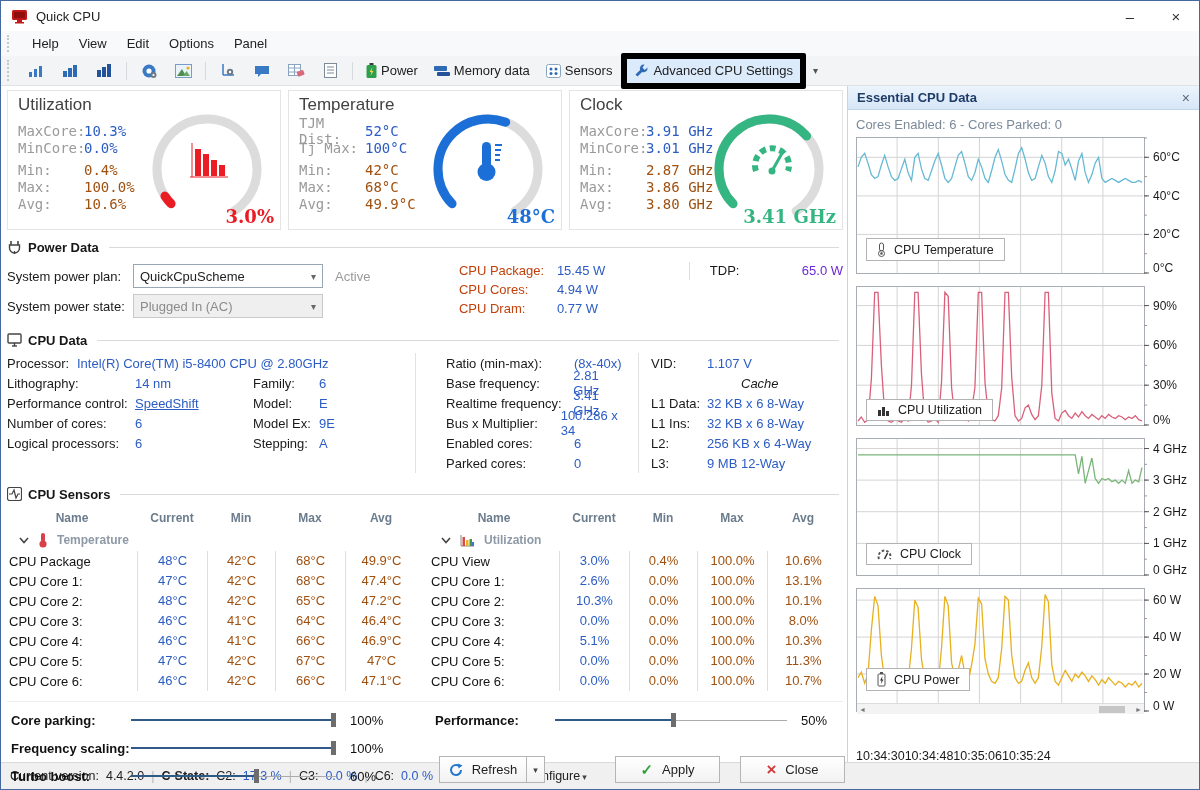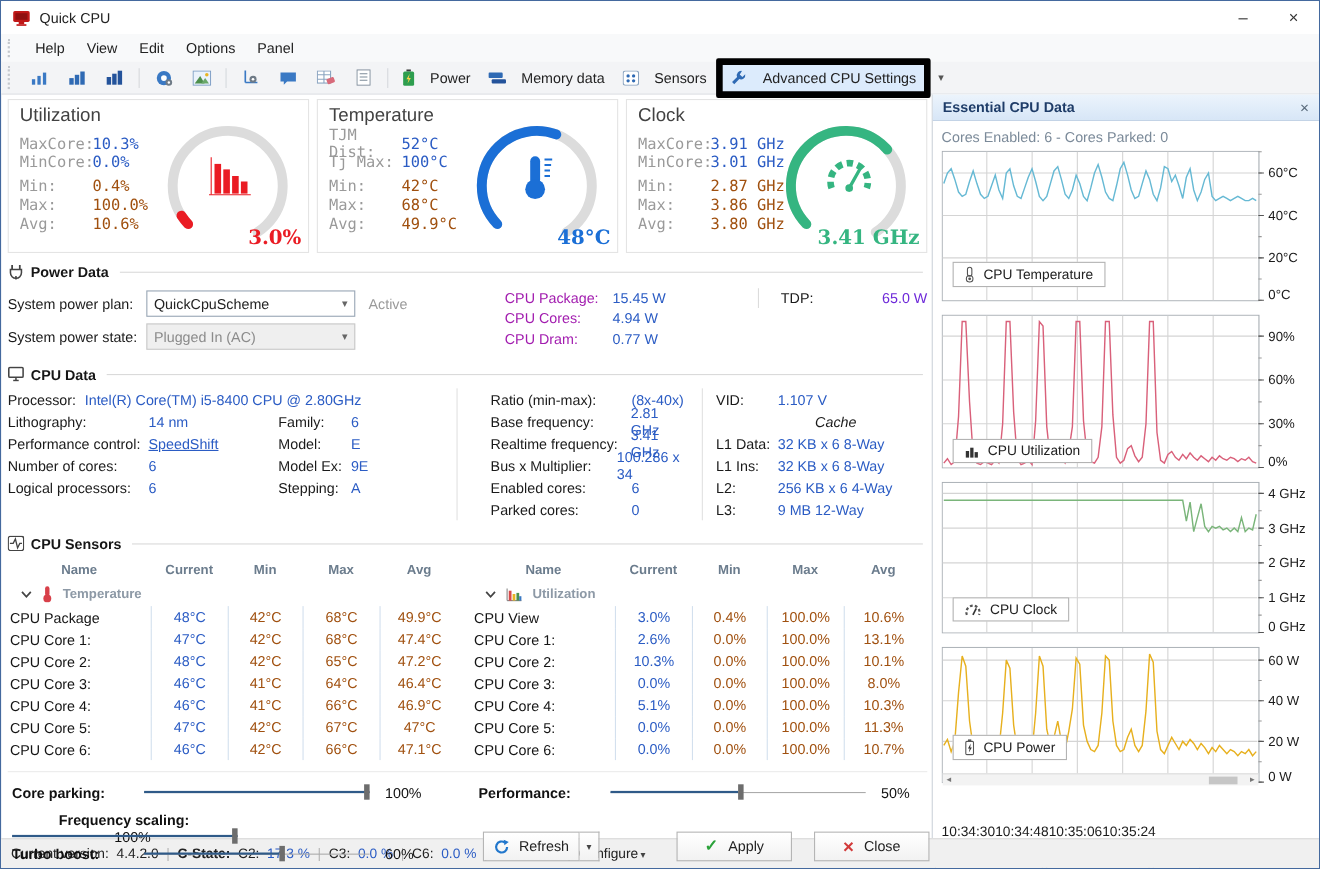--- a/index.html
+++ b/index.html
@@ -9,21 +9,21 @@
   .titlebar{height:30px;display:flex;align-items:center;padding-left:10px;background:#fff;flex:0 0 auto;}
   .titlebar .ttl{margin-left:8px;font-size:13px;color:#222;}
   .tb-spacer{flex:1;}
   .wbtn{width:46px;height:30px;display:flex;align-items:center;justify-content:center;font-size:15px;color:#333;}
   
   .menubar{height:25px;display:flex;align-items:center;gap:4px;background:#f8f9fa;flex:0 0 auto;padding-left:2px;}
   .grip{width:5px;height:70%;border-left:2px dotted #c3c7cc;margin:0 4px;}
   .menu-item{padding:3px 10px;color:#222;}
   
   .toolbar{height:29px;display:flex;align-items:center;background:#f3f4f6;border-bottom:1px solid #e0e2e5;flex:0 0 auto;padding-left:2px;gap:2px;}
-  .tbtn{height:24px;min-width:24px;display:flex;align-items:center;justify-content:center;gap:14px;padding:0 4px;color:#222;}
+  .tbtn{height:24px;min-width:24px;display:flex;align-items:center;justify-content:center;gap:4px;padding:0 4px;color:#222;}
   .tbtn.lbl{padding:0 7px;}
   .tbtn.selected{background:#dcebfc;border:6px solid #000000;border-radius:2px;}
   .tsep{width:1px;height:18px;background:#d6d9dd;margin:0 4px;}
   .tcaret{color:#555;font-size:10px;padding:0 5px;}
   
   .content{flex:1;display:flex;min-height:0;}
   .main{width:846px;box-sizing:border-box;padding:4px 4px 0 6px;flex:0 0 auto;}
   .side{flex:1;border-left:1px solid #cdd3da;display:flex;flex-direction:column;background:#fff;min-width:0;}
   
   .gauges{display:flex;gap:7px;margin-bottom:6px;}
@@ -47,21 +47,21 @@
   .power-grid{display:flex;padding:3px 0 6px;}
   .pleft{width:452px;}
   .prow{display:flex;align-items:center;height:30px;}
   .prow .pl{width:126px;color:#1a1a1a;}
   .ddl{width:176px;height:22px;border:1px solid #98a6b5;background:#fff;display:flex;align-items:center;justify-content:space-between;padding:0 6px;font-size:13px;color:#222;}
   .ddl .car{color:#666;font-size:10px;}
   .ddl.disabled{background:#efefef;color:#8b8b8b;border-color:#c9c9c9;}
   .pactive{color:#9a9a9a;margin-left:12px;}
   .preadings{width:230px;}
   .rrow{display:flex;height:19px;align-items:center;}
-  .rrow .k{width:98px;color:#a21caf;}
+  .rrow .k{width:98px;color:#c2410c;}
   .rrow .v{color:#2b5cc4;}
   .pvline{width:1px;height:18px;background:#dcdcdc;margin:1px 20px 0 0;}
   .ptdp{display:flex;height:19px;align-items:center;}
   .ptdp .k{width:52px;color:#1a1a1a;}
   .ptdp .v{color:#6d28d9;margin-left:40px;}
   
   .cpu-grid{display:flex;padding:2px 0 8px;}
   .kv{display:flex;align-items:center;height:20px;font-size:13px;}
   .kv .k{color:#1a1a1a;}
   .kv .v{color:#2b5cc4;}
@@ -691,21 +691,21 @@
       <div class="controls" id="controls">
           <div class="slrow" style="left:4px;top:8px;">
     <span class="lbl">Core parking:</span>
     <span class="track" style="width:205px;">
       <span class="base"></span>
               <span class="fill" style="width:205px;"></span>
       <span class="handle" style="left:200px;"></span>
     </span>
     <span class="slval">100%</span>
           </div>
-          <div class="slrow" style="left:4px;top:36px;flex-direction:column;">
+          <div class="slrow" style="left:4px;top:36px;">
     <span class="lbl">Frequency scaling:</span>
     <span class="track" style="width:205px;">
       <span class="base"></span>
               <span class="fill" style="width:205px;"></span>
       <span class="handle" style="left:200px;"></span>
     </span>
     <span class="slval">100%</span>
           </div>
           <div class="slrow" style="left:4px;top:64px;">
     <span class="lbl">Turbo boost:</span>

